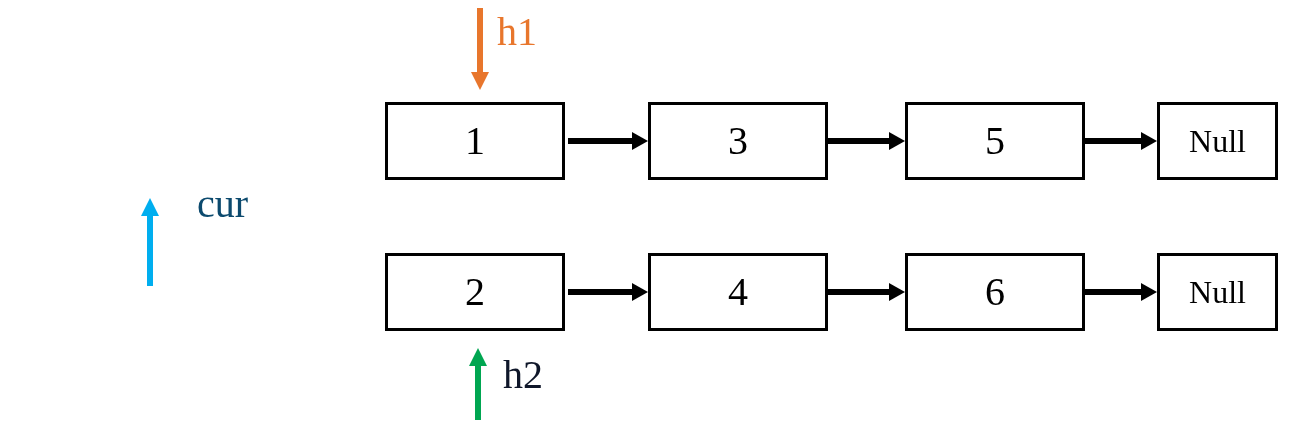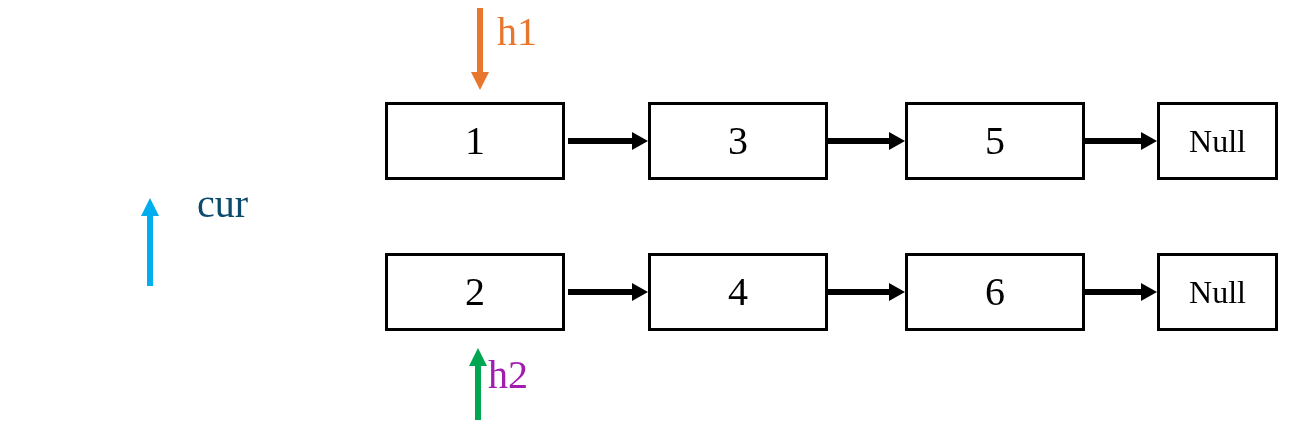--- a/index.html
+++ b/index.html
@@ -177,15 +177,15 @@
   </div>
 
   <div class="node-box null-box" style="left:1157px; top:253px; width:121px; height:78px;">
     <span>Null</span>
   </div>
 
   <div class="ptr-arrow up" style="left:478px; top:348px; height:72px; color:#00a651;">
     <div class="head"></div>
     <div class="shaft" style="top:16px; height:56px; background:#00a651;"></div>
   </div>
-  <div class="ptr-label" style="left:488px; top:355px; color:#a21caf;">h2</div>
+  <div class="ptr-label" style="left:503px; top:355px; color:#0f172a;">h2</div>
 
 </div>
 
 </body></html>

